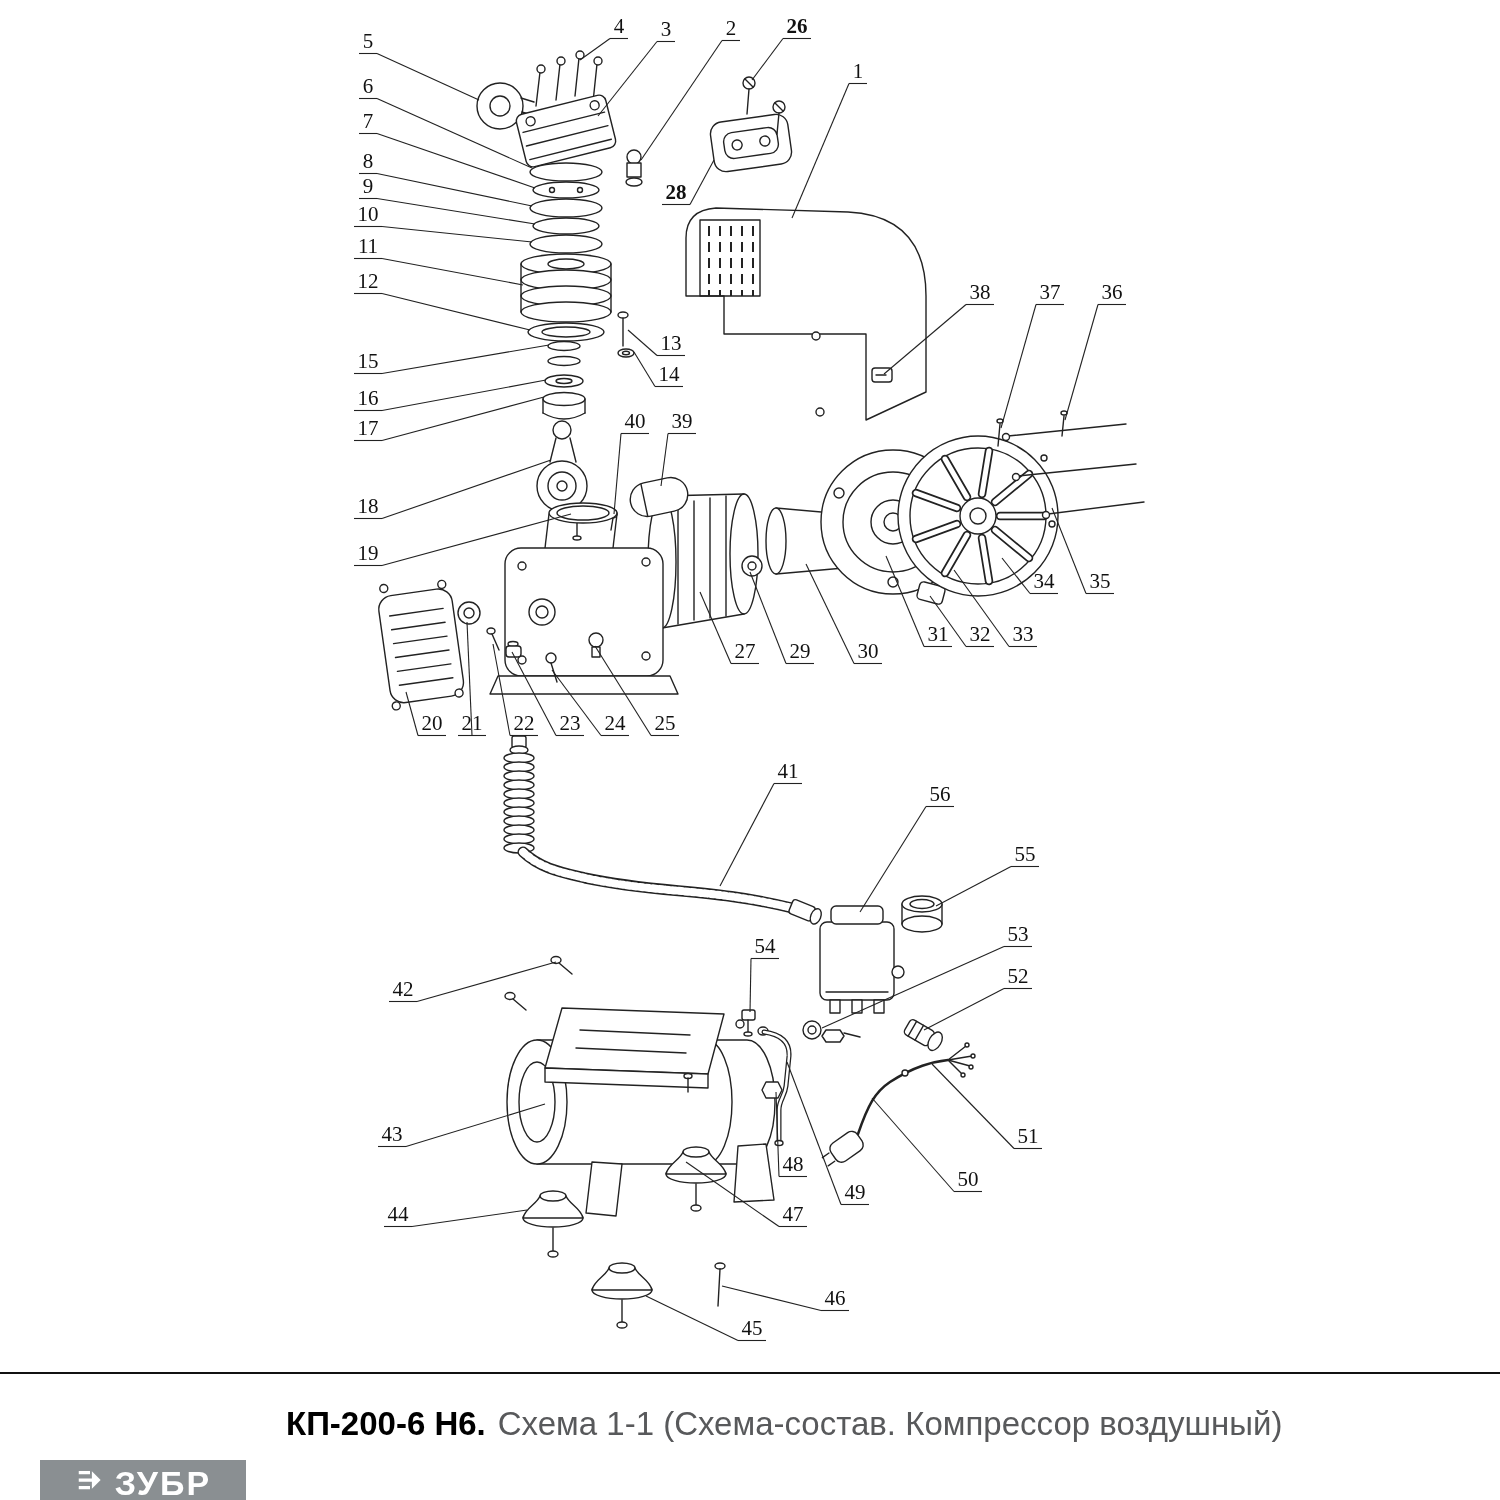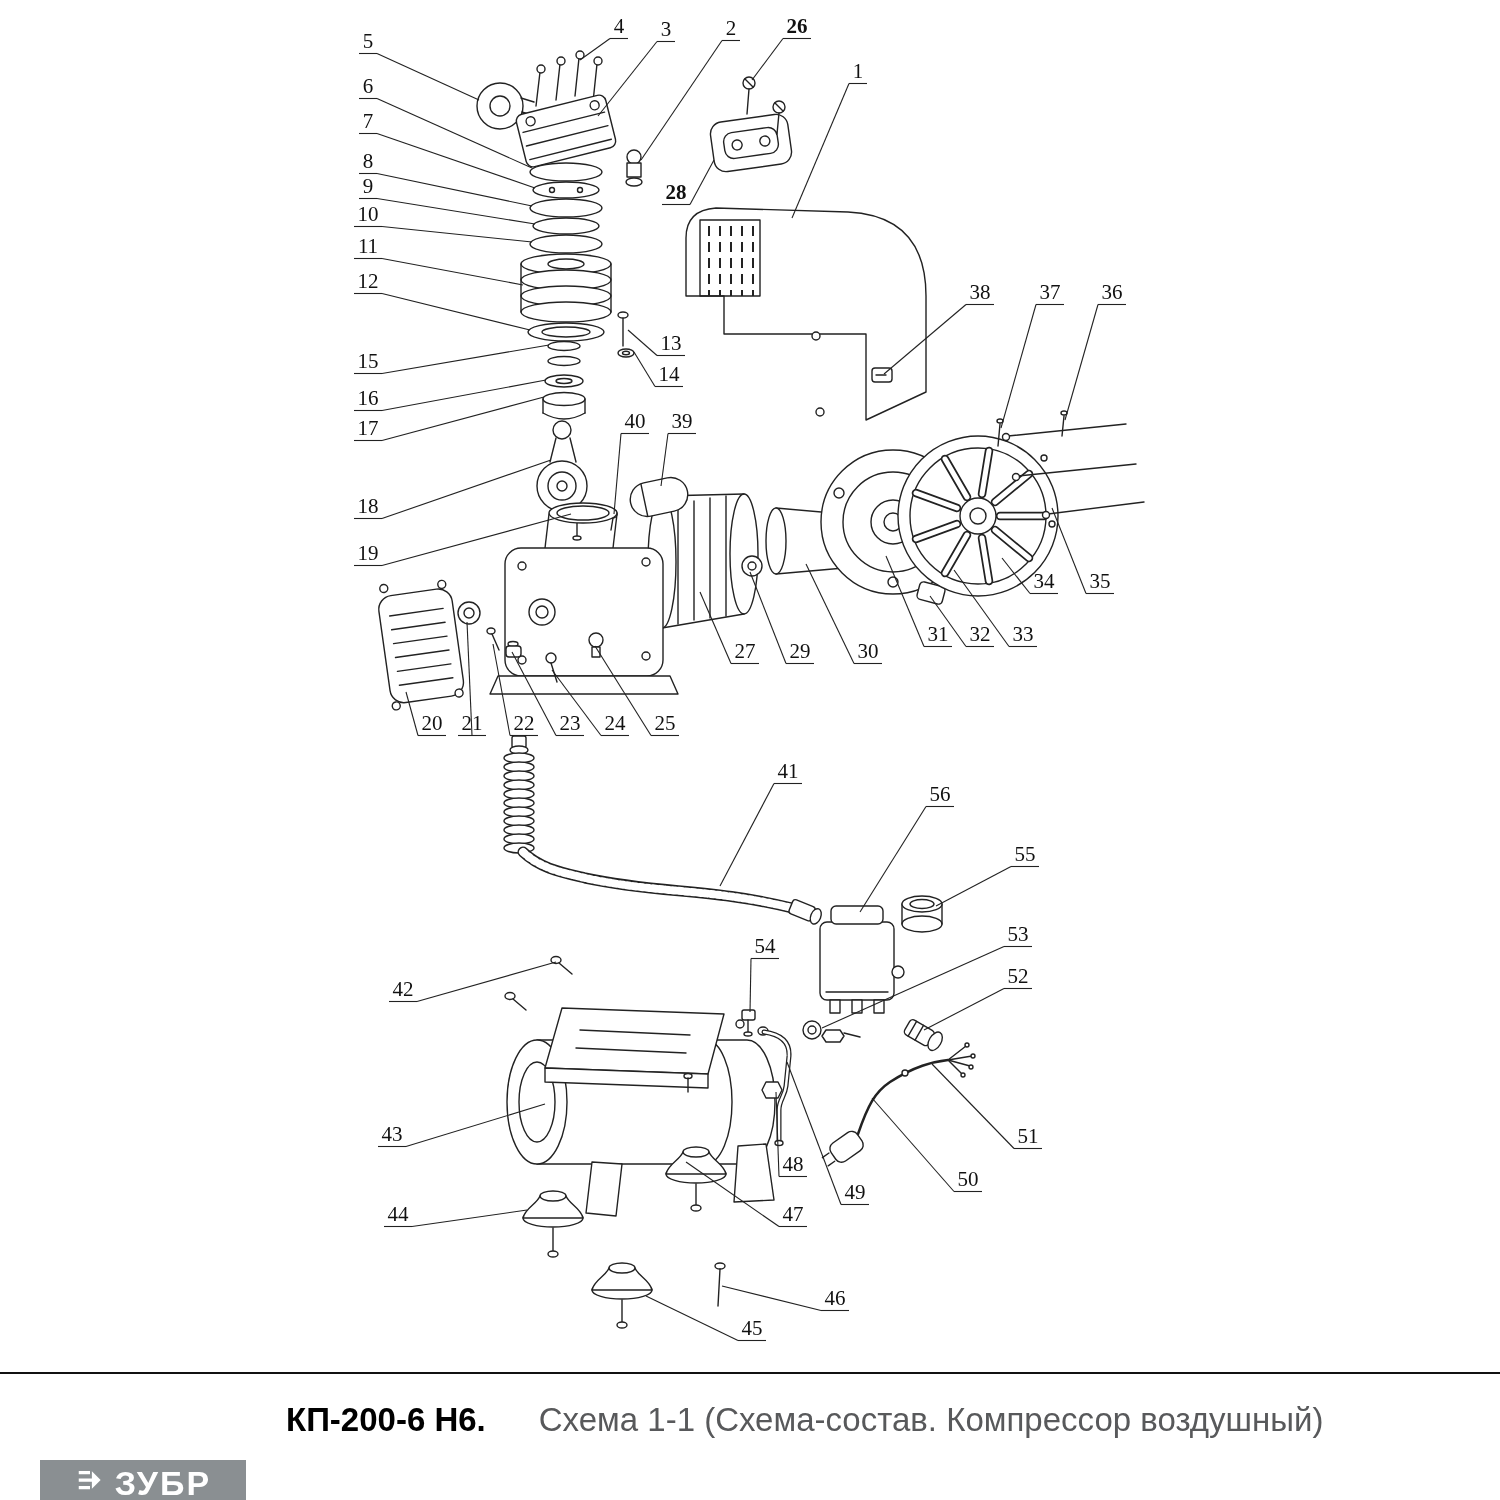--- a/index.html
+++ b/index.html
@@ -14,21 +14,21 @@
   }
   #callouts-layer line { stroke:#222; stroke-width:1.1; }
   .footer-rule { position:absolute; left:0; top:1372px; width:1500px; border-top:2px solid #111; }
   .logo {
     position:absolute; left:40px; top:1460px; width:206px; height:47px;
     display:flex; align-items:center; justify-content:center; gap:10px;
     color:#fff; font-weight:bold; font-size:34px; letter-spacing:2px;
   }
   .title {
     position:absolute; left:286px; top:1396px; height:47px;
-    display:flex; align-items:center; font-size:33px; white-space:nowrap;gap:41px;
+    display:flex; align-items:flex-end; font-size:33px; white-space:nowrap;
   }
   .title .model { font-weight:bold; color:#000; }
   .title .subtitle { margin-left:12px; }
 </style>
 </head>
 <body>
 
 <div class="page">
 
 <svg id="diagram-svg" viewBox="0 0 1500 1500" width="1500" height="1500" xmlns="http://www.w3.org/2000/svg">

